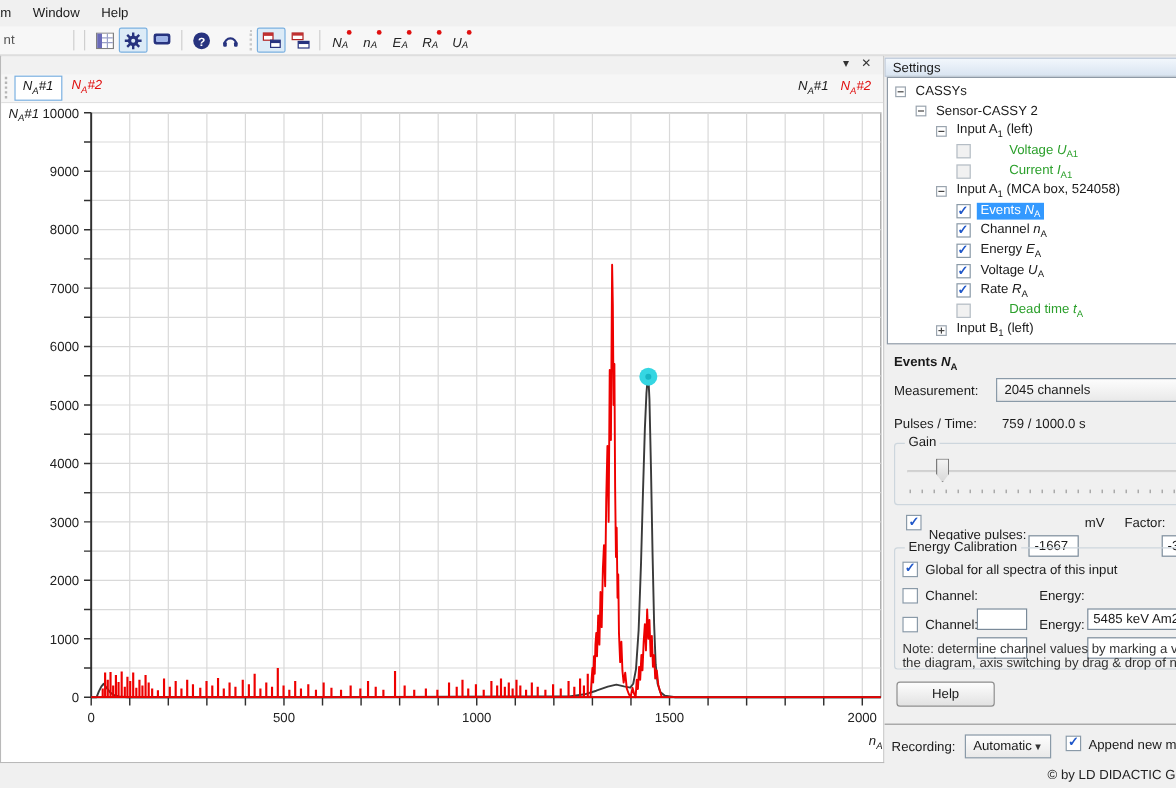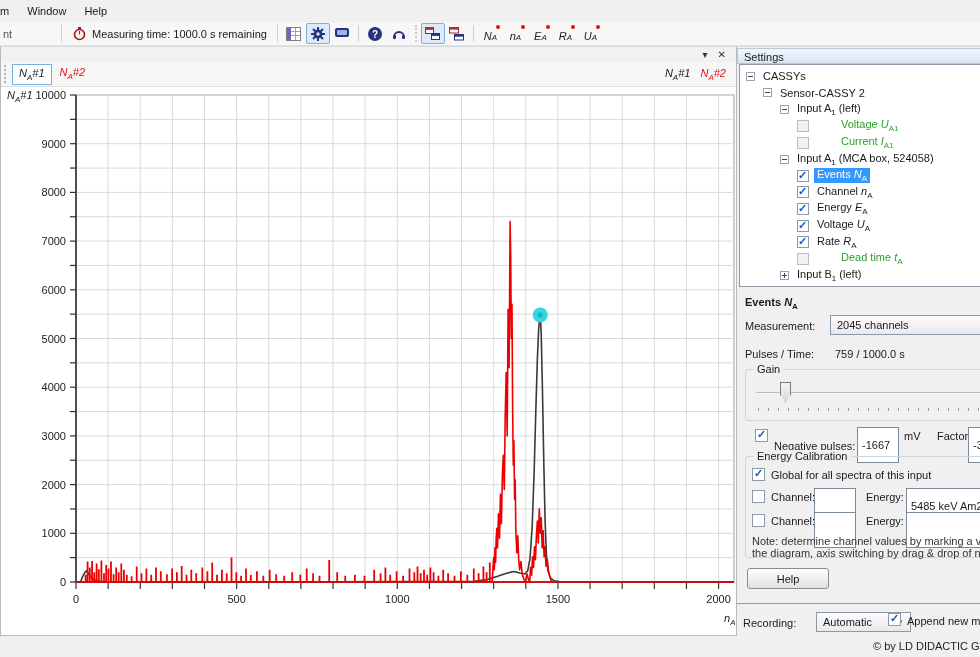--- a/index.html
+++ b/index.html
@@ -47,21 +47,21 @@
   .tree-label i { font-style:italic; }
   .tree-label sub { font-size:8px; }
   .tree-row.selected .tree-label { background:#3399ff; color:#fff; }
   .tree-row.green .tree-label { color:#2ca02c;margin-left:24px; }
   .sec-title { position:absolute; left:8px; top:249px; font-weight:bold; }
   .sec-title i, .fld i { font-style:italic; }
   .sec-title sub { font-size:8px; }
   .fld { position:absolute; white-space:nowrap; }
   .combo { position:absolute; height:20px; border:1px solid #8a9aa8; background:linear-gradient(#fdfdfd,#e9e9e9); display:flex; align-items:center; padding:0 6px; }
   .combo .arrow { margin-left:auto; font-size:8px; color:#333; }
-  .tinput { position:absolute; height:36px; border:1px solid #7a8a99; background:#fff; display:flex; align-items:center; padding:0 4px; }
+  .tinput { position:absolute; height:18px; border:1px solid #7a8a99; background:#fff; display:flex; align-items:center; padding:0 4px;margin-top:19px; }
   .groupbox { position:absolute; border:1px solid #cdd6dd; border-radius:3px; }
   .groupbox .gb-label { position:absolute; top:-7px; left:8px; background:#f0f0f0; padding:0 3px; }
   .slider-track { position:absolute; left:10px; top:22px; width:320px; height:2px; background:#bcbcbc; border-bottom:1px solid #f5f5f5; }
   .slider-thumb { position:absolute; left:34px; top:12px; width:11px; height:20px; background:linear-gradient(#f4f4f4,#d8d8d8); border:1px solid #7b7b7b;
      clip-path:polygon(0 0,100% 0,100% 64%,50% 100%,0 64%); }
   .slider-ticks { position:absolute; left:12px; top:38px; width:320px; height:4px; display:flex; gap:9px; }
   .slider-ticks span { width:1px; height:3px; background:#9a9a9a; flex:0 0 auto; }
   .scbx { position:absolute; width:13px; height:13px; border:1px solid #8a9aa8; background:#fff; }
   .scbx.checked::after { content:"✓"; position:absolute; left:1px; top:-2px; font-size:11px; color:#2057c9; font-weight:bold; }
   .note { position:absolute; color:#333; line-height:12px; white-space:nowrap; }
@@ -77,28 +77,20 @@
 <div class="menubar" id="menubar">
     <span class="menu-item partial">am</span>
     <span class="menu-item">Window</span>
     <span class="menu-item">Help</span>
   </div>
 
 <div class="toolbar">
   <span class="tb-partial">nt</span>
   <span class="tb-gap"></span>
   <span class="tb-sep"></span>
-  <span class="measure">
-    <svg width="15" height="15" viewBox="0 0 15 15">
-      <rect x="6" y="1" width="3" height="2" fill="#a01818"></rect>
-      <circle cx="7.5" cy="8.5" r="5" fill="none" stroke="#a01818" stroke-width="1.6"></circle>
-      <line x1="7.5" y1="8.5" x2="7.5" y2="5" stroke="#d02020" stroke-width="1.3"></line>
-    </svg>
-    <span>Measuring time: 1000.0 s remaining</span>
-  </span>
   <span class="tb-sep"></span>
   <span class="tb-btn">
     <svg width="15" height="14" viewBox="0 0 15 14">
       <rect x="0.5" y="0.5" width="14" height="13" fill="#fff" stroke="#808080"></rect>
       <rect x="1" y="1" width="4" height="12" fill="#6a6ab8"></rect>
       <line x1="5" y1="4.5" x2="14" y2="4.5" stroke="#9aa0c8"></line>
       <line x1="5" y1="8.5" x2="14" y2="8.5" stroke="#9aa0c8"></line>
       <line x1="9.5" y1="1" x2="9.5" y2="13" stroke="#9aa0c8"></line>
     </svg>
   </span>
@@ -453,21 +445,21 @@
       <div class="note" style="left:6px; top:90px">the diagram, axis switching by drag &amp; drop of n or E.</div>
     </div>
 
     <div class="btn" style="left:10px; top:521px; width:82px">
       <span>Help</span>
     </div>
 
     <div class="hdiv" style="top:556px"></div>
 
     <span class="fld" style="left:6px; top:570px">Recording:</span>
-    <div class="combo" style="left:79px; top:565px; width:95px">
+    <div class="combo" style="left:67px; top:565px; width:72px">
       <span>Automatic</span>
       <span class="arrow">▼</span>
     </div>
     <span class="scbx checked" style="left:151px; top:566px"></span>
     <span class="fld" style="left:170px; top:568px">Append new mea</span>
   </div>
 </div>
 
 <div class="statusbar">
   <span class="copyright">©  by LD DIDACTIC G</span>

